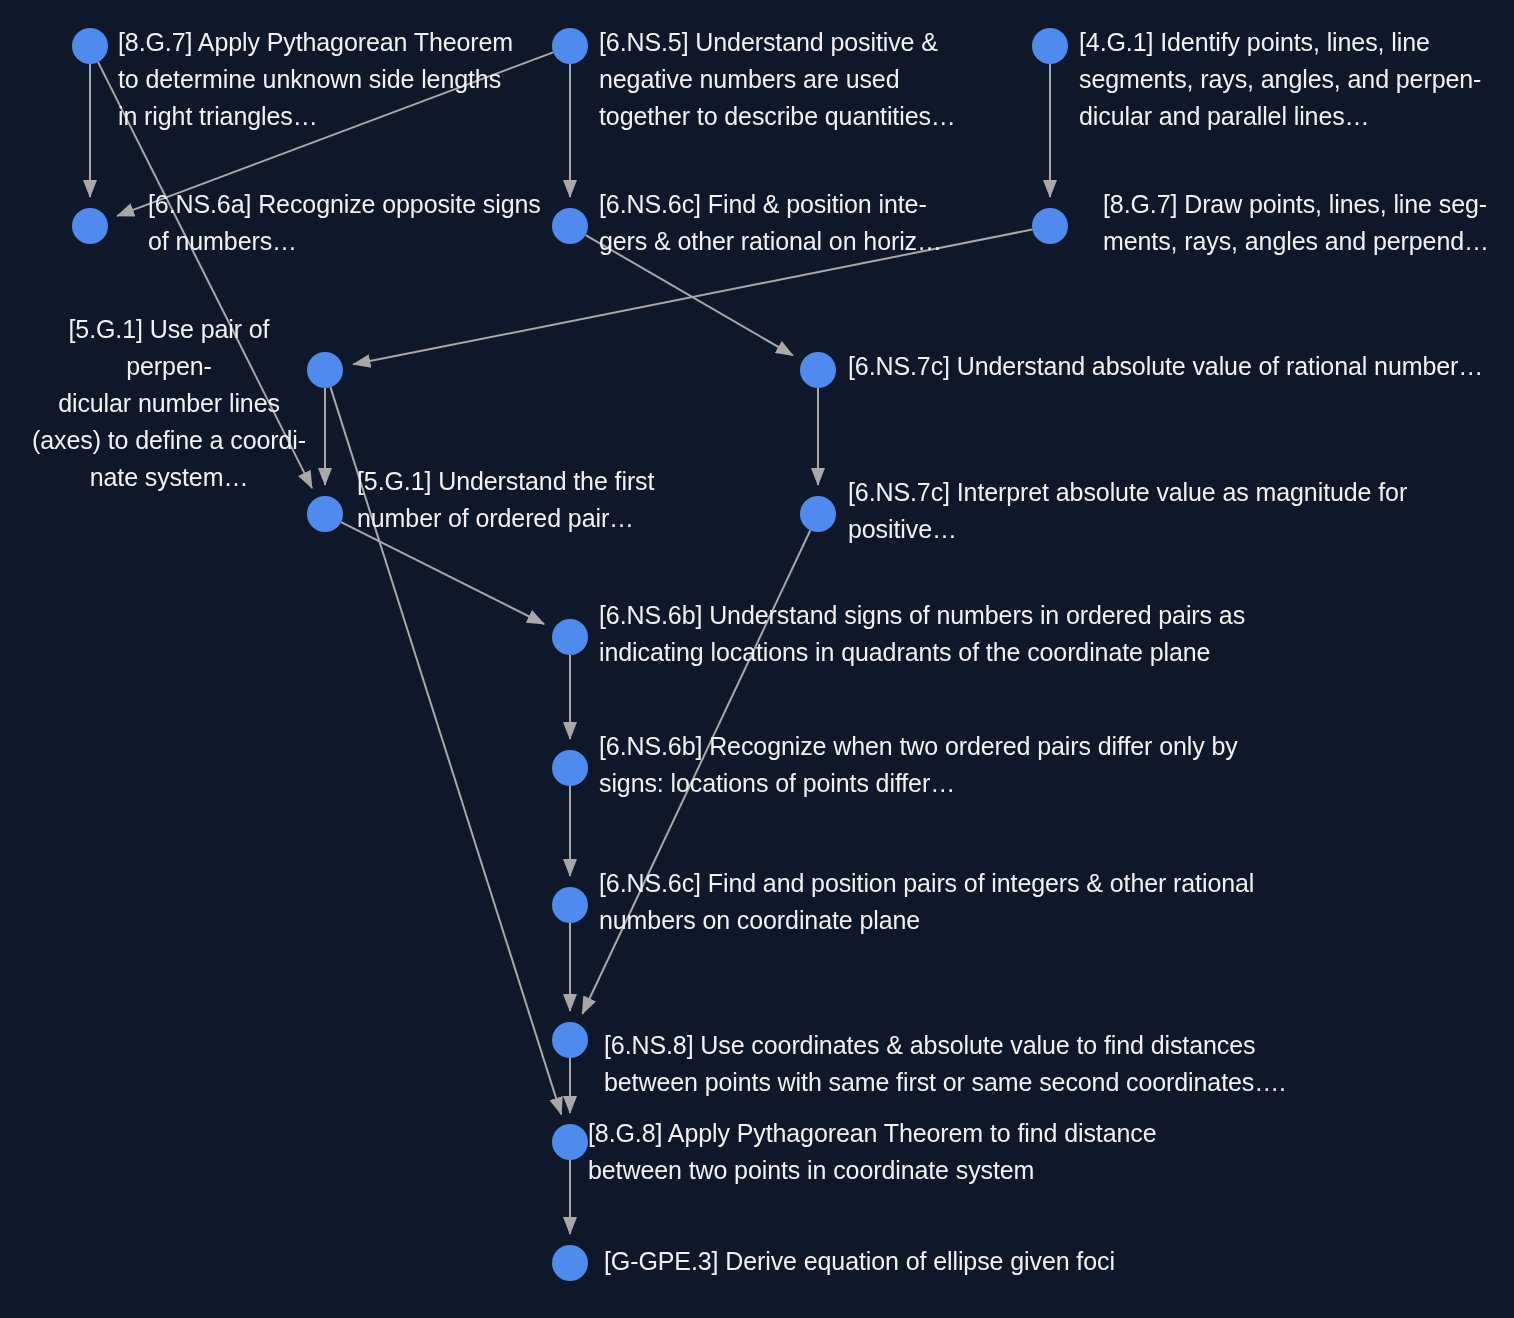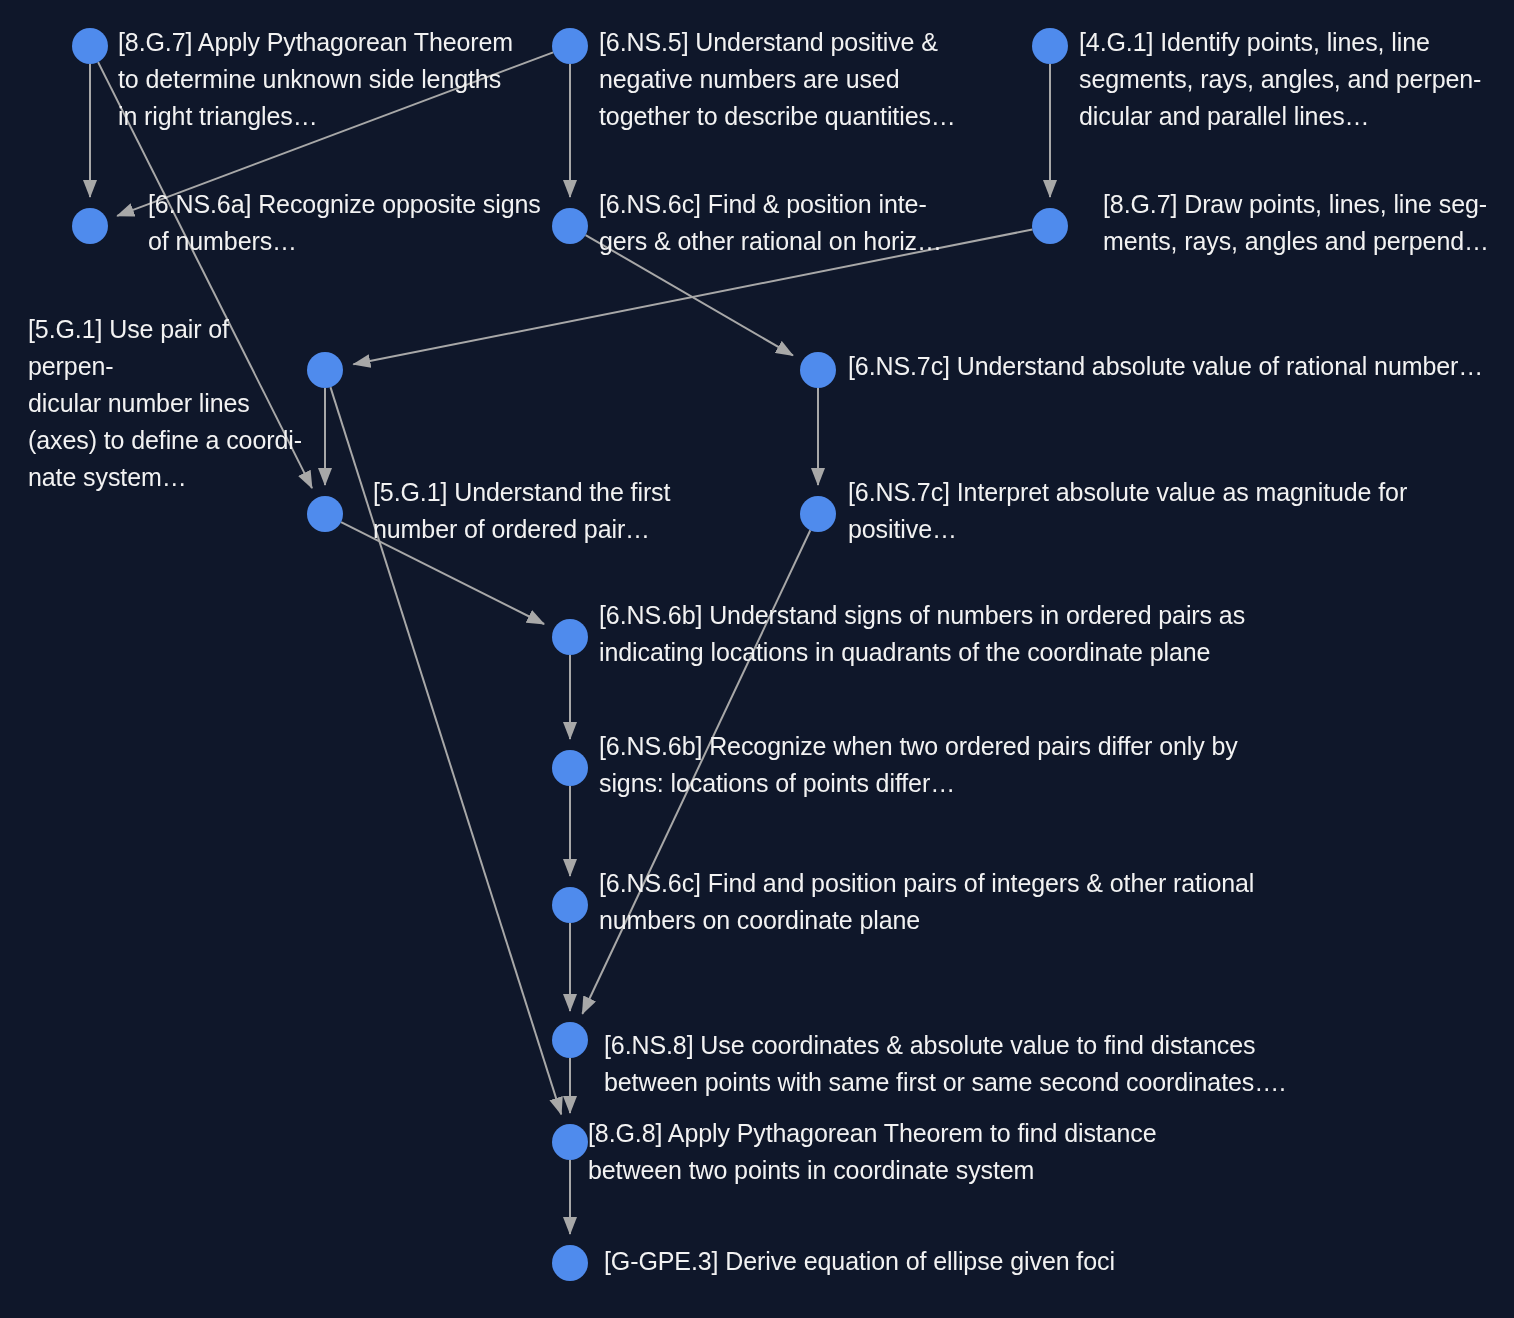--- a/index.html
+++ b/index.html
@@ -39,21 +39,21 @@
   .node-label {
     position: absolute;
     color: #f2f2f2;
     font-size: 25px;
     line-height: 37px;
     letter-spacing: -0.1px;
     white-space: pre-line;
     z-index: 2;
   }
   .node-label.left {
-    text-align: left;
+    text-align: center;
   }
   .node-label.rightalign {
     text-align: left;
   }
 </style>
 </head>
 <body>
 
 <div id="graph">
   <svg id="edge-layer" viewBox="0 0 1514 1318" xmlns="http://www.w3.org/2000/svg">
@@ -104,21 +104,21 @@
       <div class="node-label rightalign" style="left: 1103px; top: 186px; width: 430px;">[8.G.7] Draw points, lines, line seg-
 ments, rays, angles and perpend…</div>
       <div class="node" style="left: 1050px; top: 226px; background: rgb(79, 139, 237);"></div>
       <div class="node-label left" style="left: 28px; top: 311px; width: 282px;">[5.G.1] Use pair of perpen-
 dicular number lines
 (axes) to define a coordi-
 nate system…</div>
       <div class="node" style="left: 325px; top: 370px; background: rgb(79, 139, 237);"></div>
       <div class="node-label rightalign" style="left: 848px; top: 348px; width: 660px;">[6.NS.7c] Understand absolute value of rational number…</div>
       <div class="node" style="left: 818px; top: 370px; background: rgb(79, 139, 237);"></div>
-      <div class="node-label rightalign" style="left: 357px; top: 474px; width: 340px; margin-left: 16px;">[5.G.1] Understand the first
+      <div class="node-label rightalign" style="left: 357px; top: 463px; width: 340px;">[5.G.1] Understand the first
 number of ordered pair…</div>
       <div class="node" style="left: 325px; top: 514px; background: rgb(79, 139, 237);"></div>
       <div class="node-label rightalign" style="left: 848px; top: 474px; width: 620px;">[6.NS.7c] Interpret absolute value as magnitude for
 positive…</div>
       <div class="node" style="left: 818px; top: 514px; background: rgb(79, 139, 237);"></div>
       <div class="node-label rightalign" style="left: 599px; top: 597px; width: 700px;">[6.NS.6b] Understand signs of numbers in ordered pairs as
 indicating locations in quadrants of the coordinate plane</div>
       <div class="node" style="left: 570px; top: 637px; background: rgb(79, 139, 237);"></div>
       <div class="node-label rightalign" style="left: 599px; top: 728px; width: 700px;">[6.NS.6b] Recognize when two ordered pairs differ only by
 signs: locations of points differ…</div>

